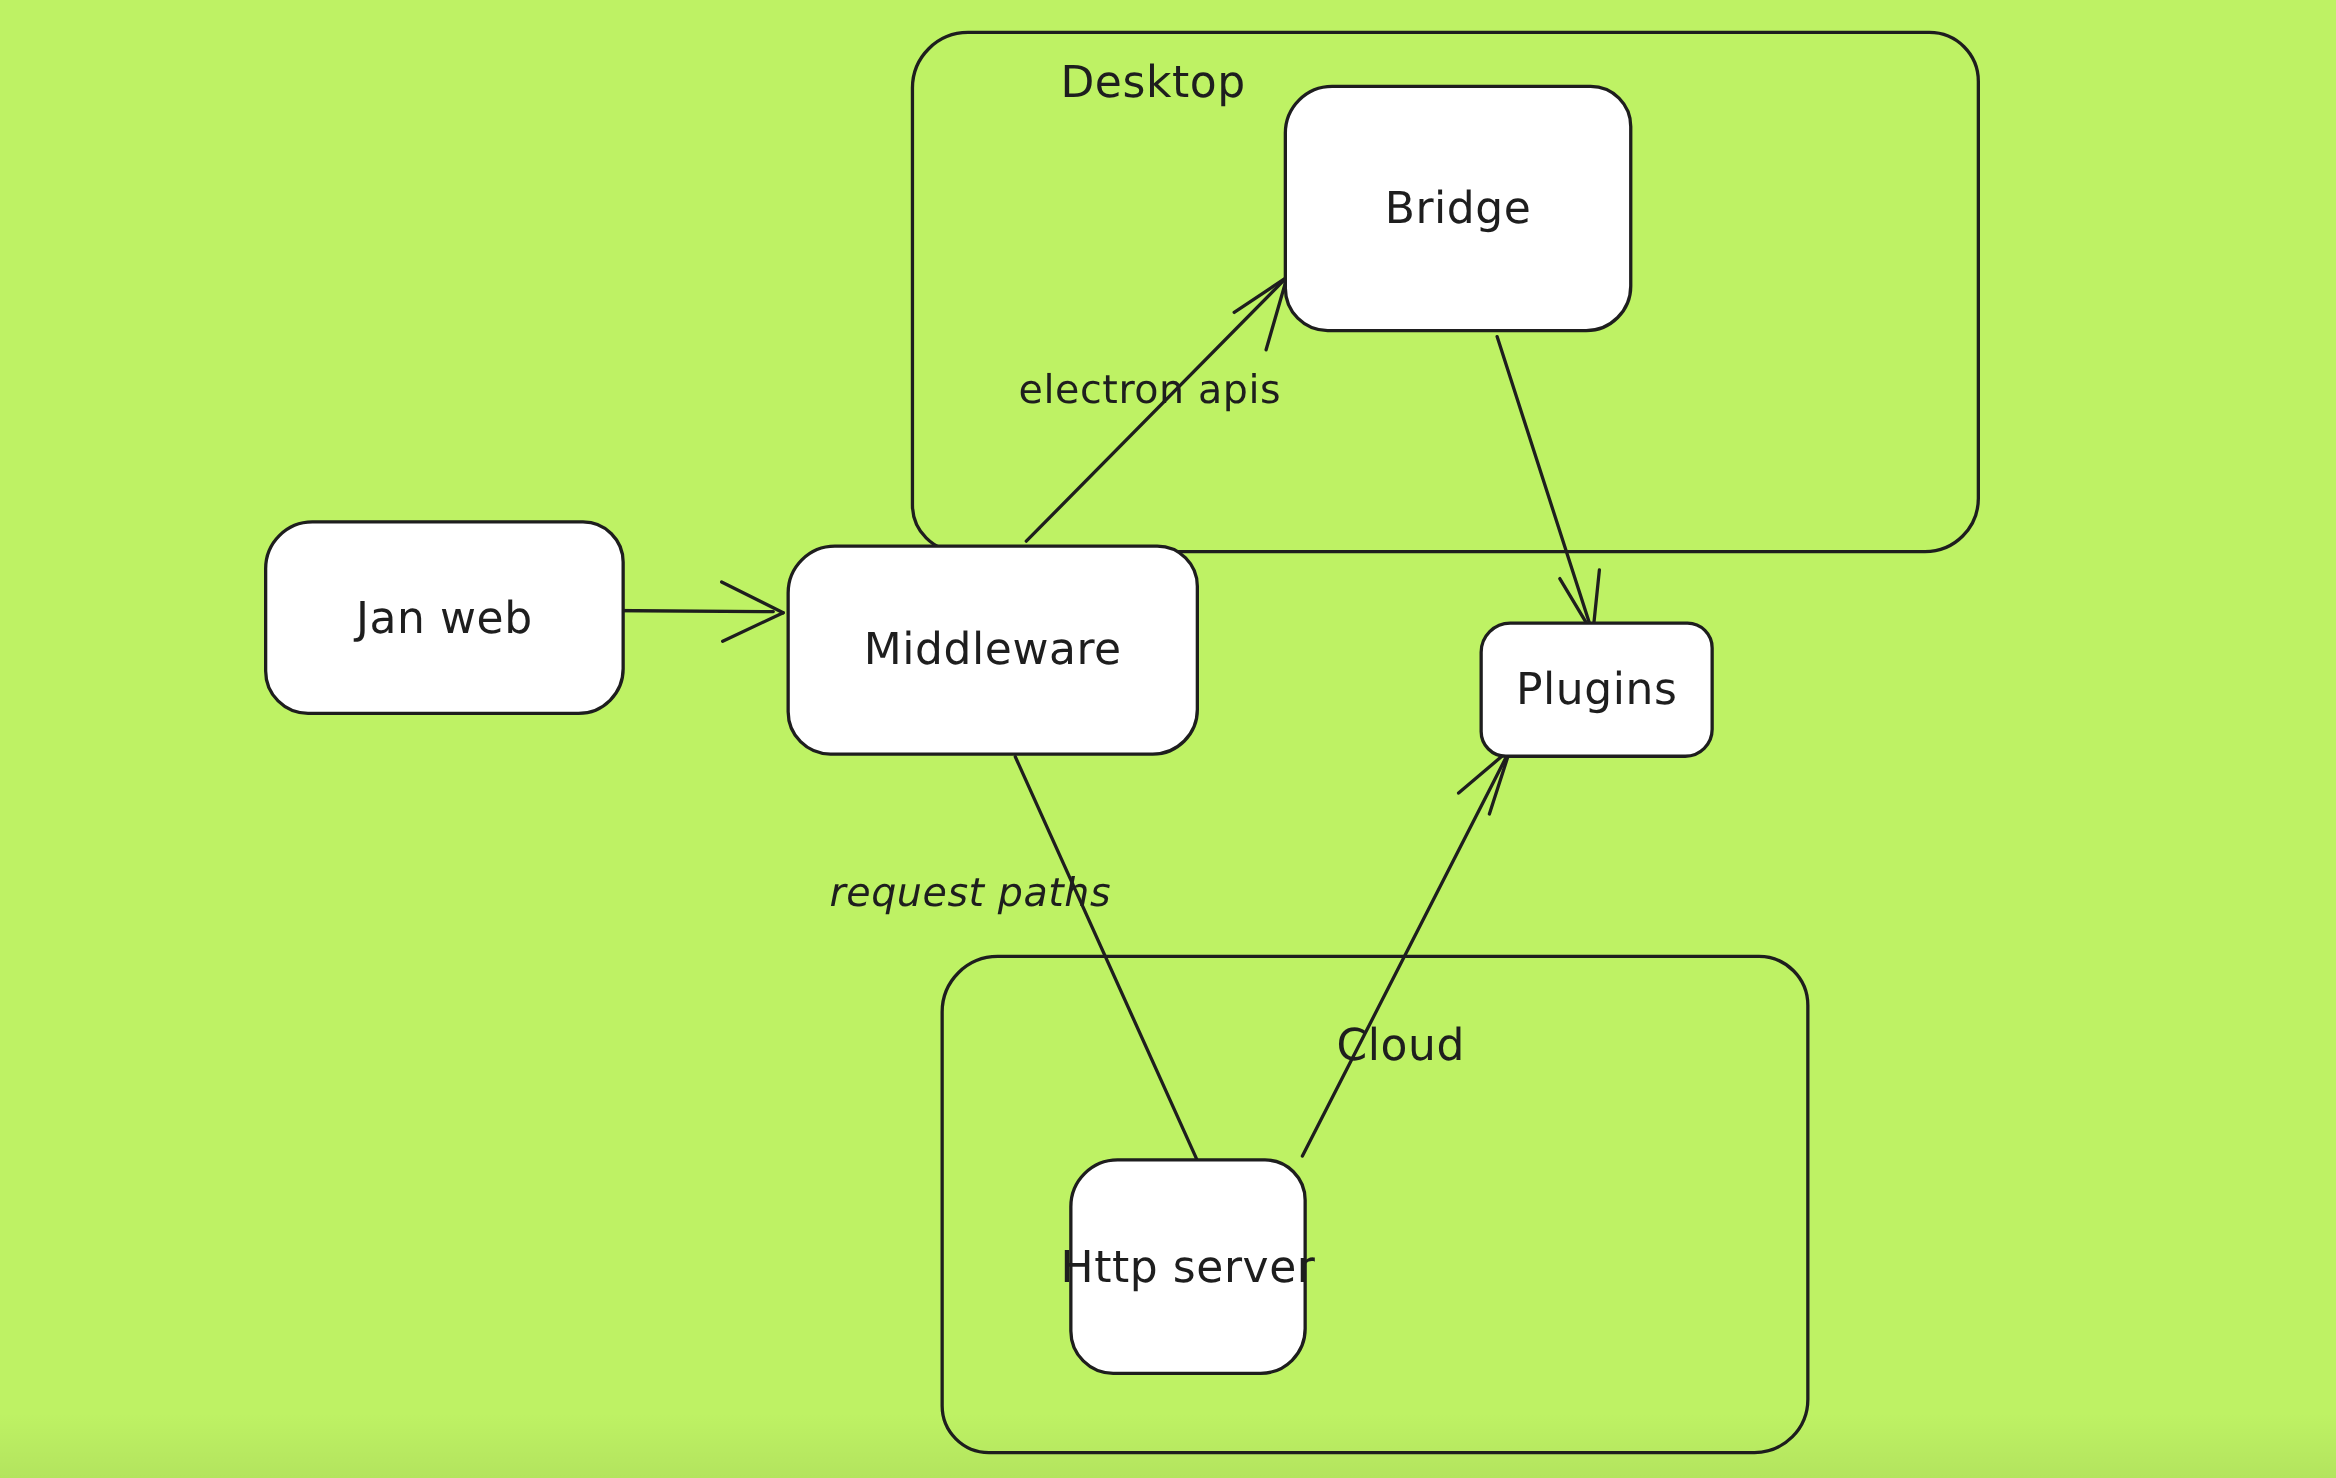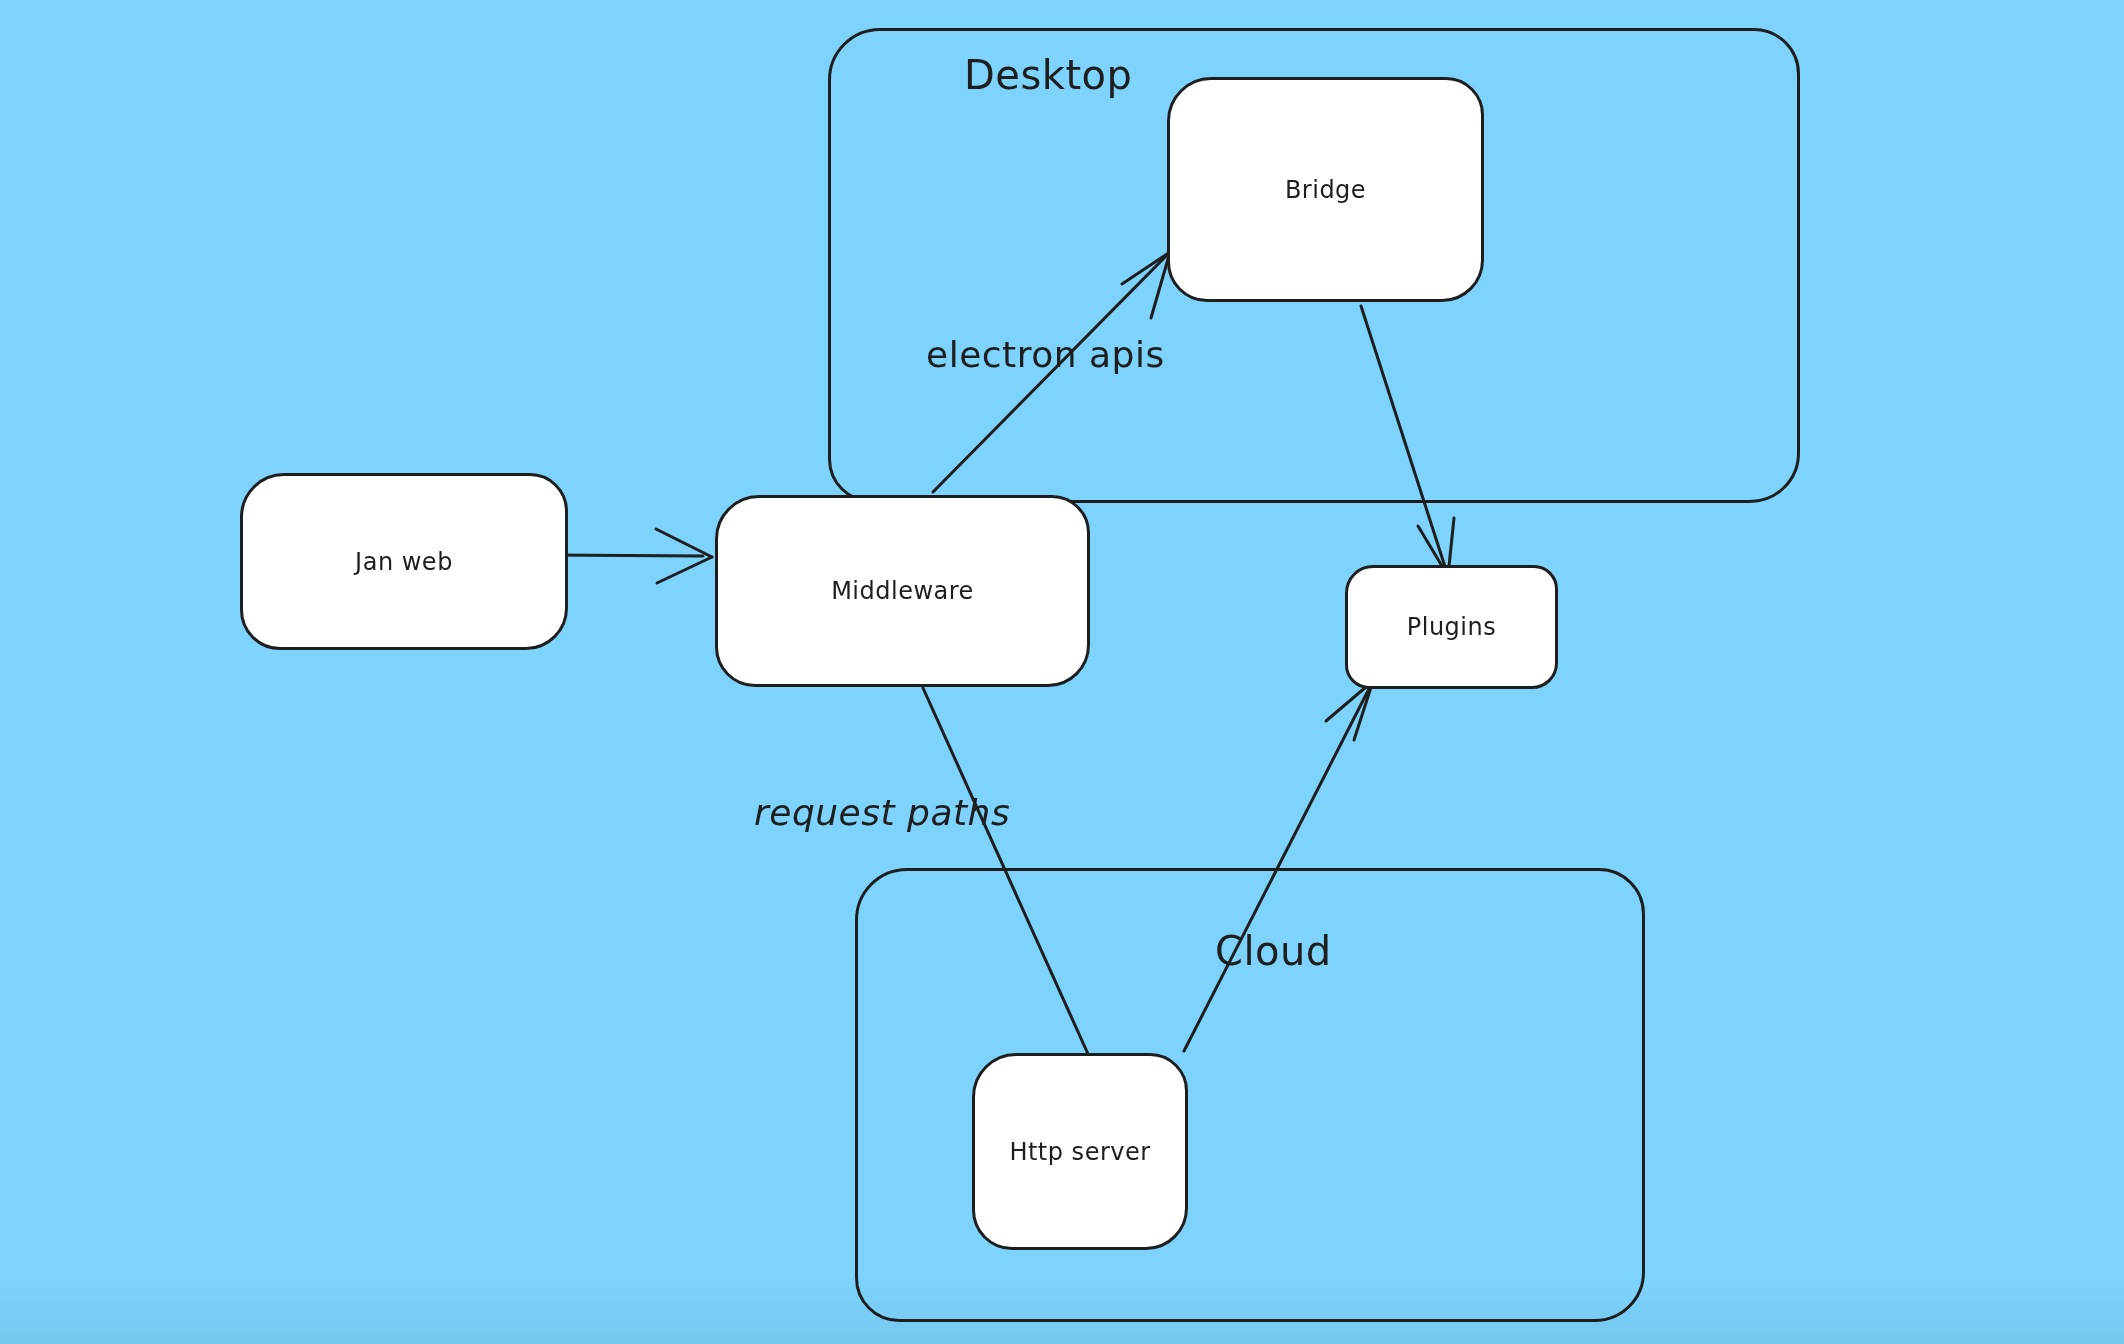--- a/index.html
+++ b/index.html
@@ -1,40 +1,40 @@
 <!DOCTYPE html>
 <html><head>
 <meta charset="utf-8">
 <style>
   html,body{margin:0;padding:0;background:#e9e9e9;}
   .canvas{
     position:relative;
     width:2124px;height:1344px;
-    background:#7dd3fc;
+    background:#bef264;
     overflow:hidden;
     font-family:"DejaVu Sans","Liberation Sans",sans-serif;
     color:#1e1e1e;
   }
   .edges{position:absolute;left:0;top:0;width:100%;height:100%;}
   .edges path{fill:none;stroke:#1e1e1e;stroke-width:3;stroke-linecap:round;stroke-linejoin:round;}
   .container-box{
     position:absolute;
     border:3.5px solid #1e1e1e;
     background:transparent;
     box-sizing:border-box;
   }
   .node-box{
     position:absolute;
     border:3.5px solid #1e1e1e;
     background:#ffffff;
     box-sizing:border-box;
     display:flex;align-items:center;justify-content:center;
   }
   .node-label{
-    font-size:24px;
+    font-size:40px;
     letter-spacing:.5px;
     white-space:nowrap;
     color:#1e1e1e;
   }
   .container-label{
     position:absolute;
     font-size:40px;
     letter-spacing:.5px;
     white-space:nowrap;
     color:#1e1e1e;

